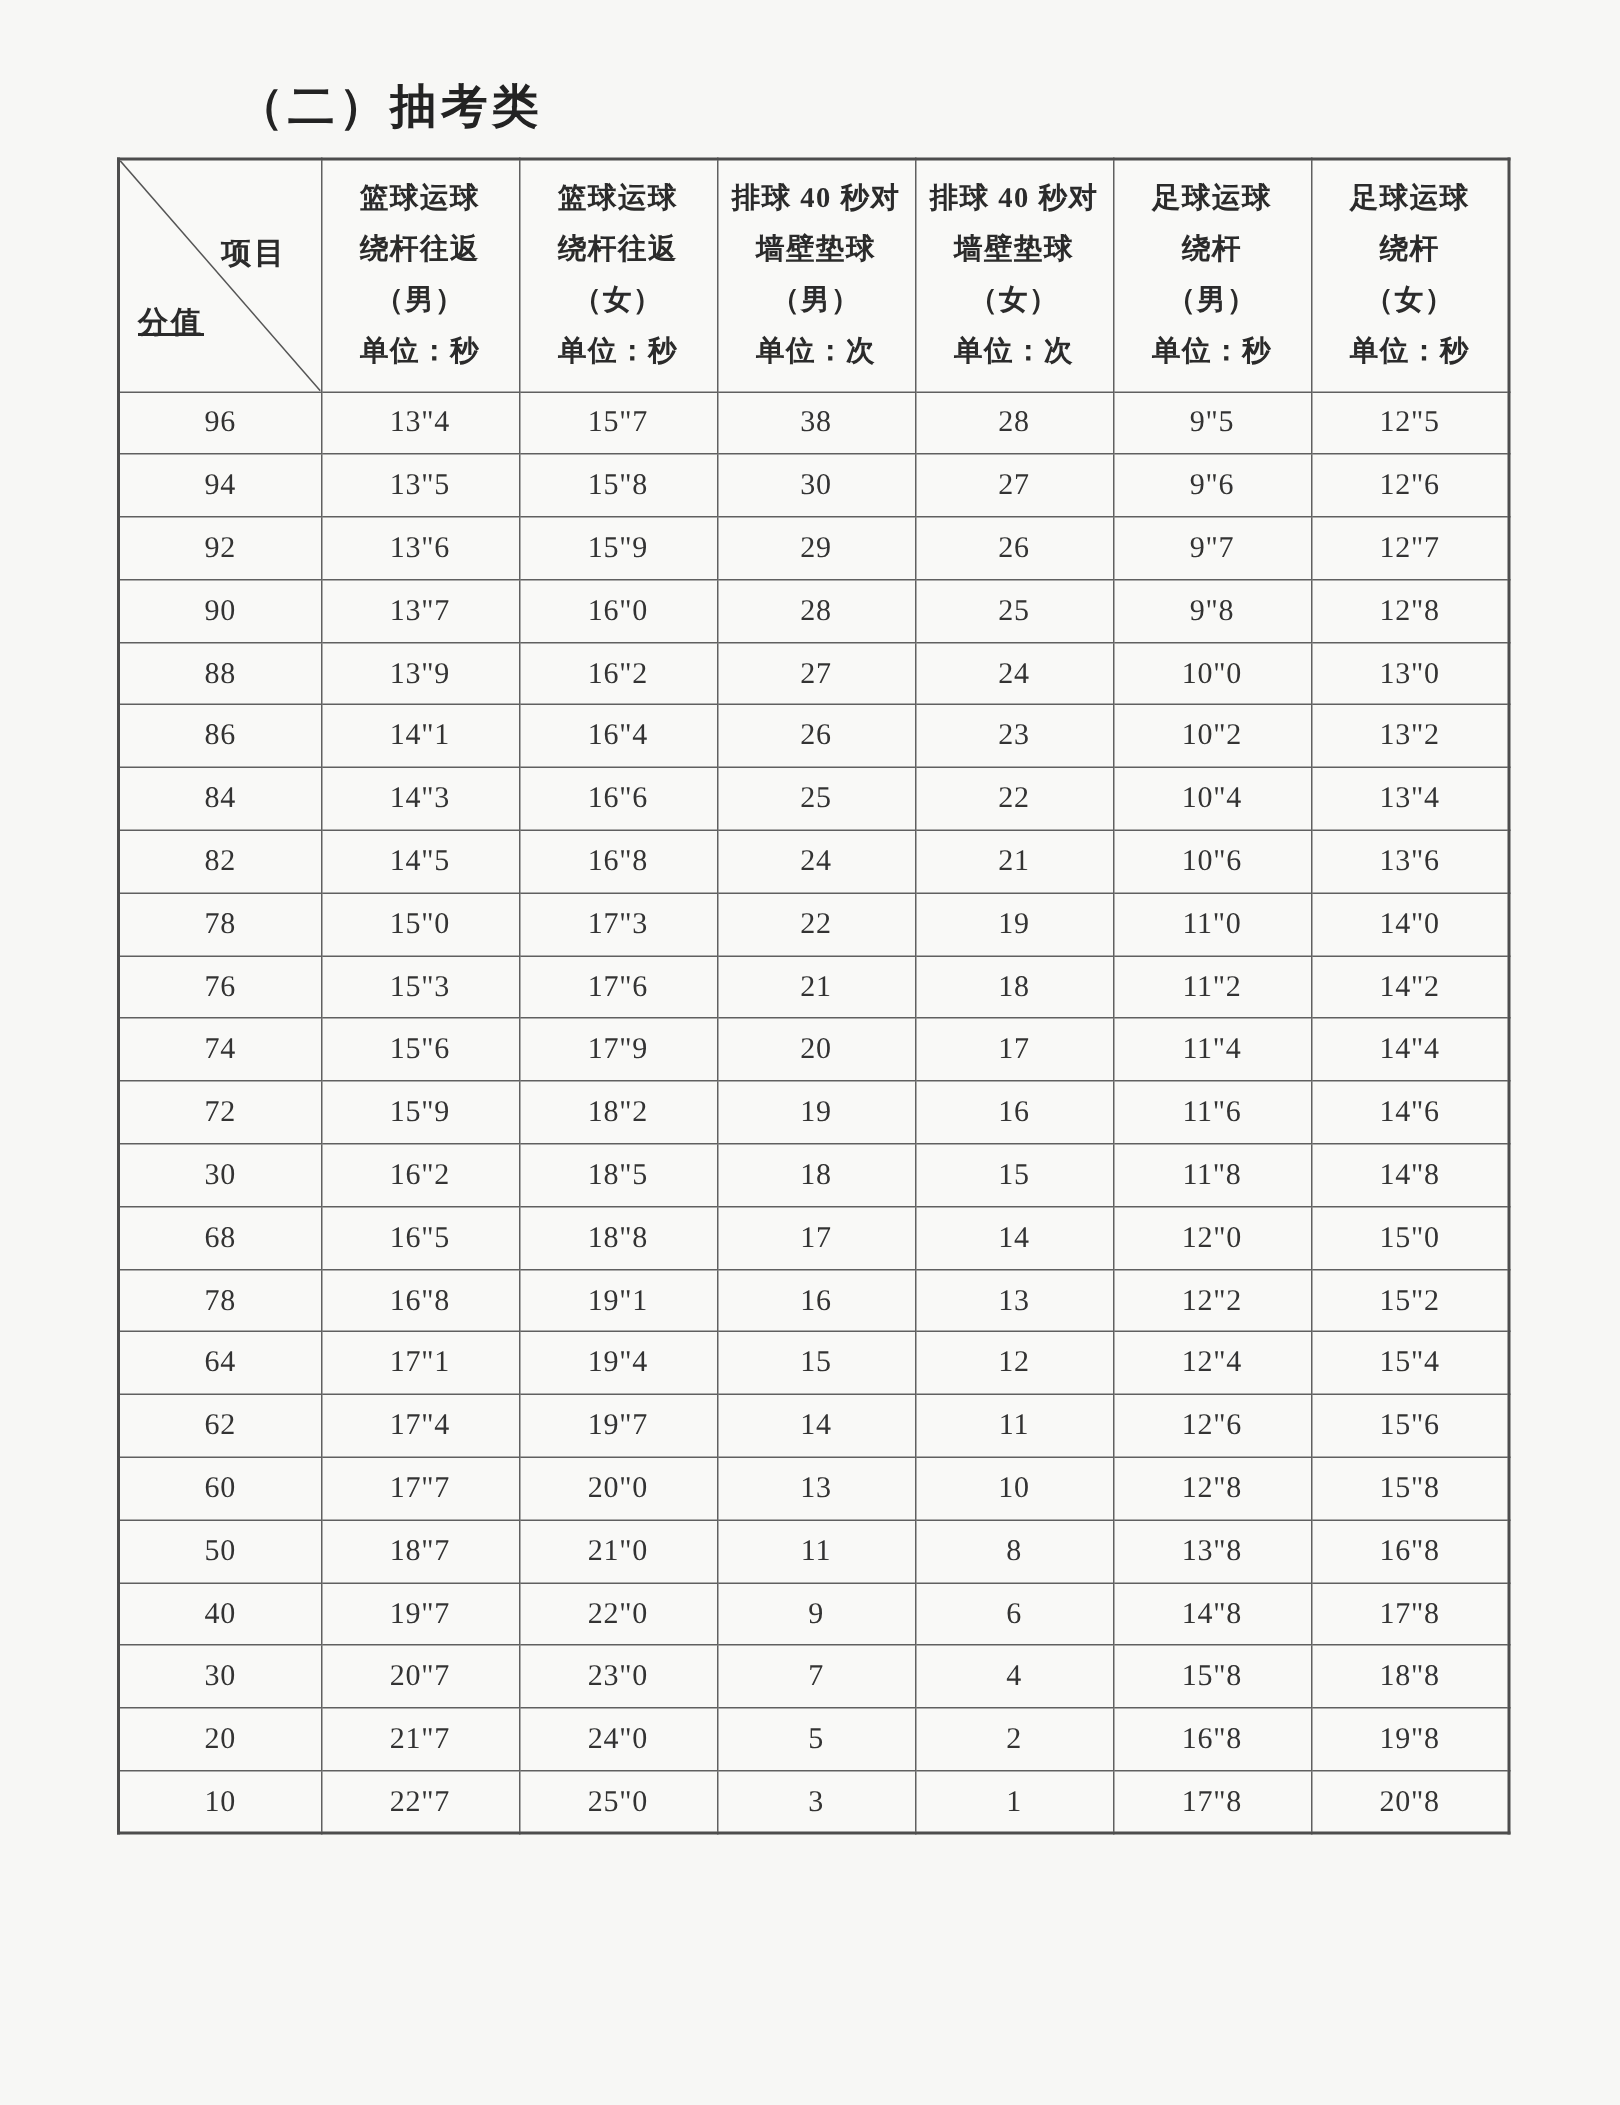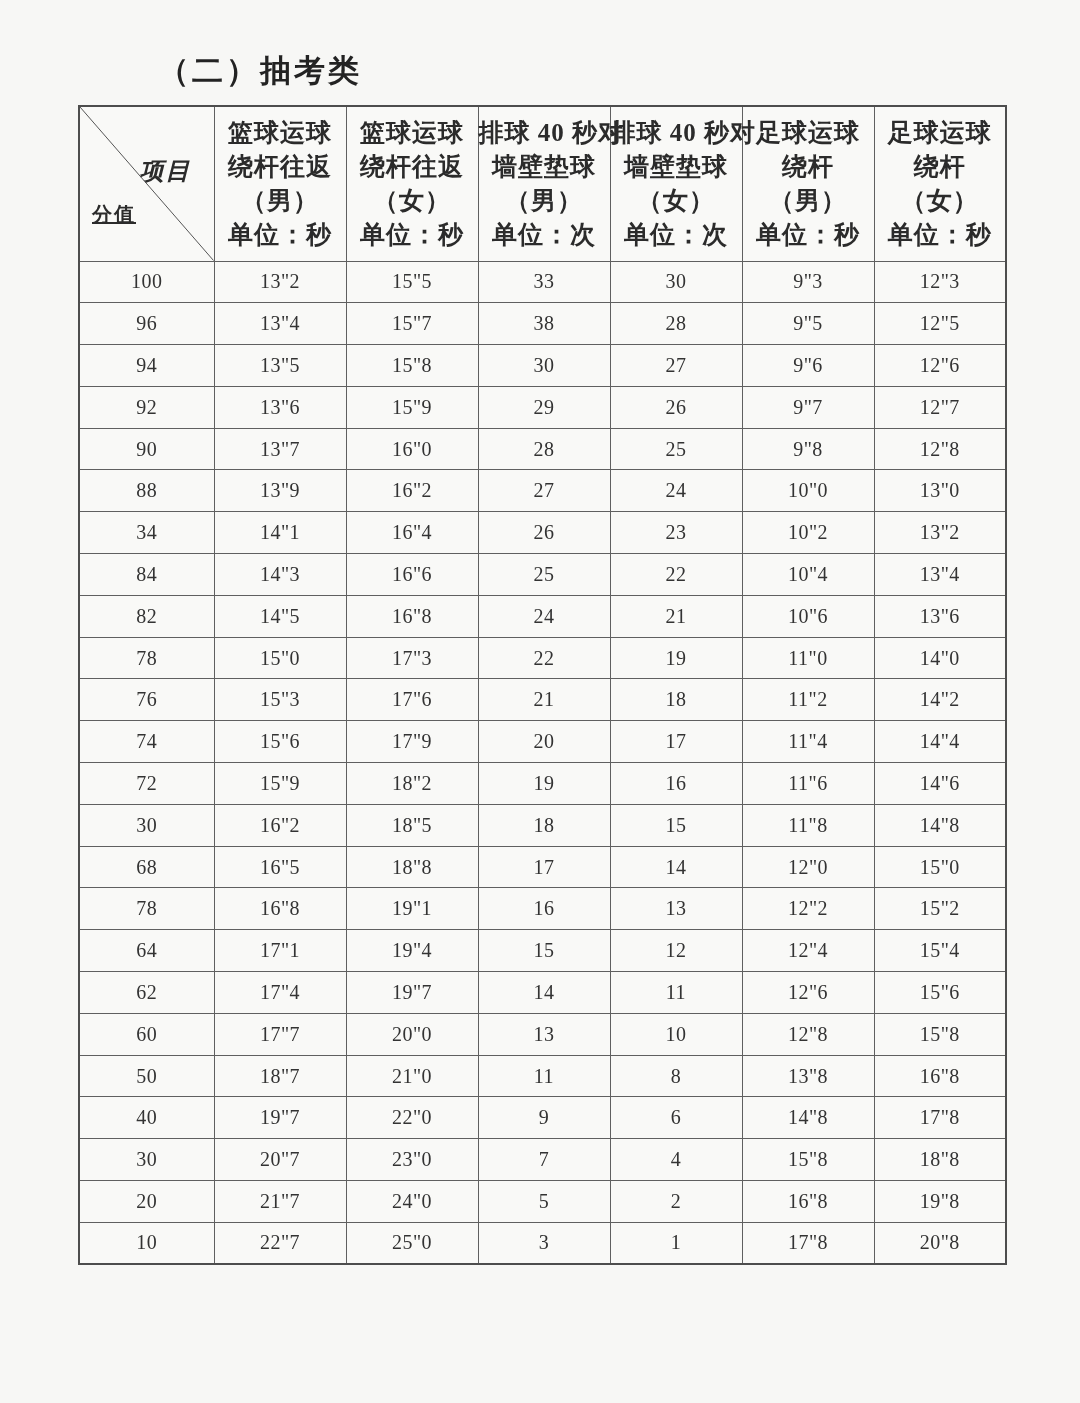--- a/index.html
+++ b/index.html
@@ -34,41 +34,40 @@
     text-align: center;
     vertical-align: middle;
     font-size: 20px;
     color: #333333;
   }
   col.score-col { width: 135px; }
   col.data-col  { width: 132px; }
   thead th { height: 155px; font-weight: 700; color: #2b2b2b; }
   thead th .hline {
     line-height: 34px;
-    font-size: 25px;
+    font-size: 19px;
     letter-spacing: 1px;
     white-space: nowrap;
   }
   tbody td { height: 41.8px; font-weight: 400; letter-spacing: 0.5px; }
   
   th.corner-cell { position: relative; padding: 0; }
   th.corner-cell svg.diag {
     position: absolute;
     left: 0; top: 0;
     width: 100%; height: 100%;
     display: block;
   }
   .corner-top {
     position: absolute;
     top: 48px;
     right: 22px;
-    font-size: 24px;
+    font-size: 20px;
     font-weight: 700;
     letter-spacing: 2px;
-    font-style: italic;
   }
   .corner-bottom {
     position: absolute;
     bottom: 33px;
     left: 12px;
     font-size: 20px;
     font-weight: 700;
     letter-spacing: 2px;
     text-decoration: underline;
   }
@@ -130,29 +129,20 @@
         <th>
           <div class="hline">足球运球</div>
           <div class="hline">绕杆</div>
           <div class="hline">（女）</div>
           <div class="hline">单位：秒</div>
         </th>
       </tr>
   </thead>
   <tbody id="table-body">
       <tr>
-        <td>100</td>
-        <td>13"2</td>
-        <td>15"5</td>
-        <td>33</td>
-        <td>30</td>
-        <td>9"3</td>
-        <td>12"3</td>
-      </tr>
-      <tr>
         <td>96</td>
         <td>13"4</td>
         <td>15"7</td>
         <td>38</td>
         <td>28</td>
         <td>9"5</td>
         <td>12"5</td>
       </tr>
       <tr>
         <td>94</td>
@@ -184,21 +174,21 @@
       <tr>
         <td>88</td>
         <td>13"9</td>
         <td>16"2</td>
         <td>27</td>
         <td>24</td>
         <td>10"0</td>
         <td>13"0</td>
       </tr>
       <tr>
-        <td>34</td>
+        <td>86</td>
         <td>14"1</td>
         <td>16"4</td>
         <td>26</td>
         <td>23</td>
         <td>10"2</td>
         <td>13"2</td>
       </tr>
       <tr>
         <td>84</td>
         <td>14"3</td>

